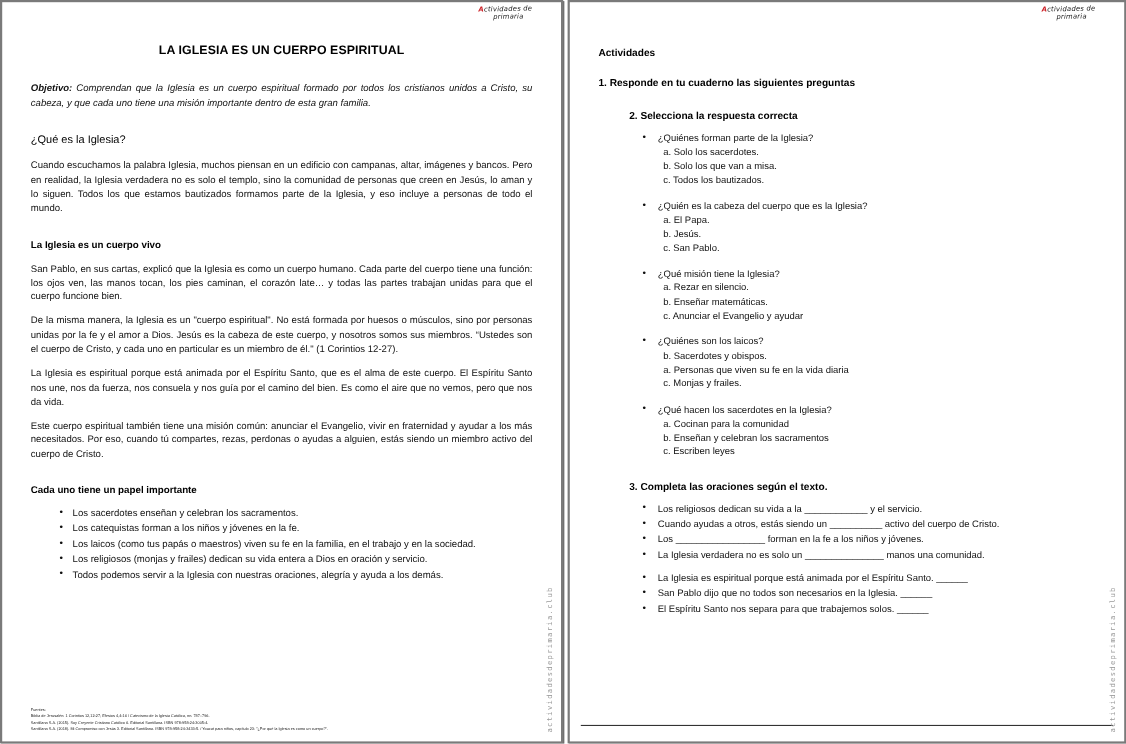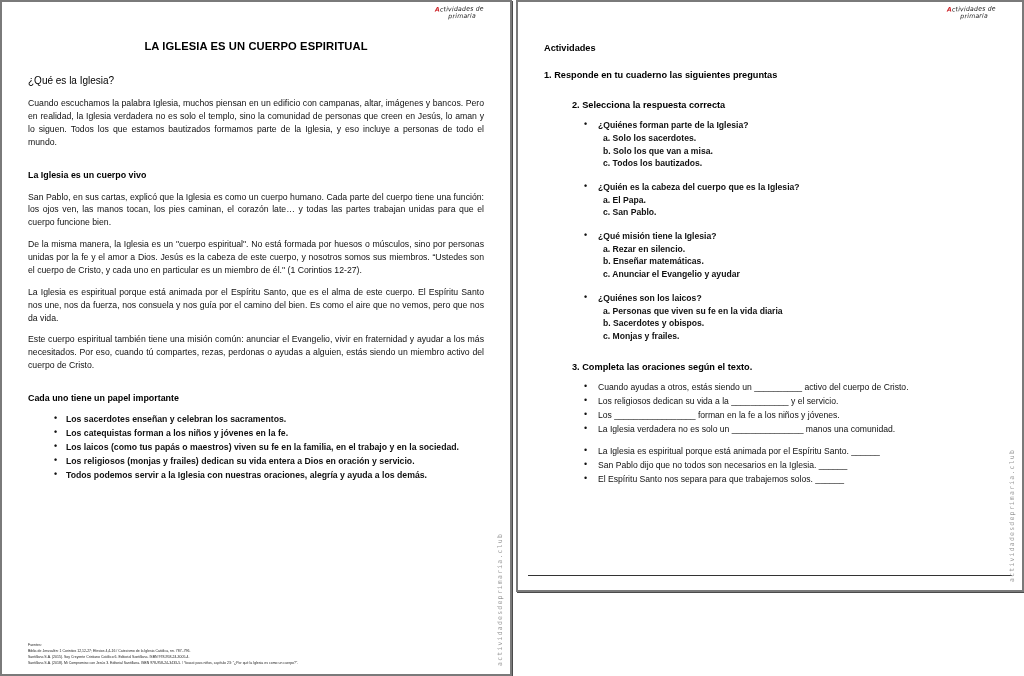--- a/index.html
+++ b/index.html
@@ -28,21 +28,21 @@
     box-sizing: border-box;
     overflow: hidden;
   }
   .page-left {
     width: 512px;
     height: 676px;
     margin-left: 0px;
   }
   .page-right {
     width: 508px;
-    height: 592px;
+    height: 676px;
     margin-left: 4px;
   }
   .page-inner {
     position: absolute;
     top: 0; left: 0; right: 0; bottom: 0;
     padding: 8px 26px 6px 26px;
     box-sizing: border-box;
   }
   
   .brand {
@@ -124,21 +124,20 @@
     list-style: none;
   }
   ul.bullets > li {
     font-size: 8.7px;
     line-height: 1.48;
     margin: 0 0 1px 0;
     position: relative;
     padding-left: 12px;
     text-align: left;
     color: #111;
-    font-weight: bold;
   }
   ul.bullets > li::before {
     content: "\2022";
     position: absolute;
     left: 0;
     top: -1px;
     font-size: 9px;
     color: #111;
   }
 
@@ -184,21 +183,21 @@
     margin-bottom: 0px;
   }
   ul.qlist > li::before {
     content: "\2022";
     position: absolute;
     left: 0;
     top: -1px;
     font-size: 9px;
     color: #111;
   }
-  ul.qlist.mc > li { margin-bottom: 11px; font-weight: bold; }
+  ul.qlist.mc > li { margin-bottom: 11px; }
   ul.qlist .opts {
     margin: 0;
     padding: 0;
     list-style: none;
   }
   ul.qlist .opts li {
     font-size: 8.6px;
     line-height: 1.47;
     padding-left: 5px;
     color: #111;
@@ -222,20 +221,21 @@
   <div class="page page-left">
     <div class="page-inner">
 
       <div class="brand">
         <span class="l1"><span class="redcap">A</span><span>ctividades de</span></span>
         <span class="l2">primaria</span>
       </div>
 
       <div class="doc-title">LA IGLESIA ES UN CUERPO ESPIRITUAL</div>
 
+      <p class="objective"><b>Objetivo:</b><span> Comprendan que la Iglesia es un cuerpo espiritual formado por todos los cristianos unidos a Cristo, su cabeza, y que cada uno tiene una misión importante dentro de esta gran familia.</span></p>
 
       <h2 class="sec">¿Qué es la Iglesia?</h2>
       <p class="body">Cuando escuchamos la palabra Iglesia, muchos piensan en un edificio con campanas, altar, imágenes y bancos. Pero en realidad, la Iglesia verdadera no es solo el templo, sino la comunidad de personas que creen en Jesús, lo aman y lo siguen. Todos los que estamos bautizados formamos parte de la Iglesia, y eso incluye a personas de todo el mundo.</p>
 
       <h3 class="sub">La Iglesia es un cuerpo vivo</h3>
       <p class="body">San Pablo, en sus cartas, explicó que la Iglesia es como un cuerpo humano. Cada parte del cuerpo tiene una función: los ojos ven, las manos tocan, los pies caminan, el corazón late… y todas las partes trabajan unidas para que el cuerpo funcione bien.</p>
       <p class="body tight">De la misma manera, la Iglesia es un "cuerpo espiritual". No está formada por huesos o músculos, sino por personas unidas por la fe y el amor a Dios. Jesús es la cabeza de este cuerpo, y nosotros somos sus miembros. “Ustedes son el cuerpo de Cristo, y cada uno en particular es un miembro de él." (1 Corintios 12-27).</p>
       <p class="body tight">La Iglesia es espiritual porque está animada por el Espíritu Santo, que es el alma de este cuerpo. El Espíritu Santo nos une, nos da fuerza, nos consuela y nos guía por el camino del bien. Es como el aire que no vemos, pero que nos da vida.</p>
       <p class="body tight">Este cuerpo espiritual también tiene una misión común: anunciar el Evangelio, vivir en fraternidad y ayudar a los más necesitados. Por eso, cuando tú compartes, rezas, perdonas o ayudas a alguien, estás siendo un miembro activo del cuerpo de Cristo.</p>
 
@@ -279,45 +279,54 @@
           <ul class="opts">
             <li>a. Solo los sacerdotes.</li>
             <li>b. Solo los que van a misa.</li>
             <li>c. Todos los bautizados.</li>
           </ul>
         </li>
         <li>
           <span>¿Quién es la cabeza del cuerpo que es la Iglesia?</span>
           <ul class="opts">
             <li>a. El Papa.</li>
+            <li>b. Jesús.</li>
             <li>c. San Pablo.</li>
           </ul>
         </li>
         <li>
           <span>¿Qué misión tiene la Iglesia?</span>
           <ul class="opts">
             <li>a. Rezar en silencio.</li>
             <li>b. Enseñar matemáticas.</li>
             <li>c. Anunciar el Evangelio y ayudar</li>
           </ul>
         </li>
         <li>
           <span>¿Quiénes son los laicos?</span>
           <ul class="opts">
+            <li>b. Sacerdotes y obispos.</li>
             <li>a. Personas que viven su fe en la vida diaria</li>
-            <li>b. Sacerdotes y obispos.</li>
             <li>c. Monjas y frailes.</li>
+          </ul>
+        </li>
+        <li>
+          <span>¿Qué hacen los sacerdotes en la Iglesia?</span>
+          <ul class="opts">
+            <li>a. Cocinan para la comunidad</li>
+            <li>b. Enseñan y celebran los sacramentos</li>
+            <li>c. Escriben leyes</li>
           </ul>
         </li>
       </ul>
 
       <div class="q-head sp2">3. Completa las oraciones según el texto.</div>
       <ul class="qlist fill">
+        <li>Los religiosos dedican su vida a la ____________ y el servicio.</li>
         <li>Cuando ayudas a otros, estás siendo un __________ activo del cuerpo de Cristo.</li>
-        <li>Los religiosos dedican su vida a la ____________ y el servicio.</li>
         <li>Los _________________ forman en la fe a los niños y jóvenes.</li>
         <li>La Iglesia verdadera no es solo un _______________ manos una comunidad.</li>
       </ul>
 
       <ul class="qlist tf">
         <li>La Iglesia es espiritual porque está animada por el Espíritu Santo. ______</li>
         <li>San Pablo dijo que no todos son necesarios en la Iglesia. ______</li>
         <li>El Espíritu Santo nos separa para que trabajemos solos. ______</li>
       </ul>
 

